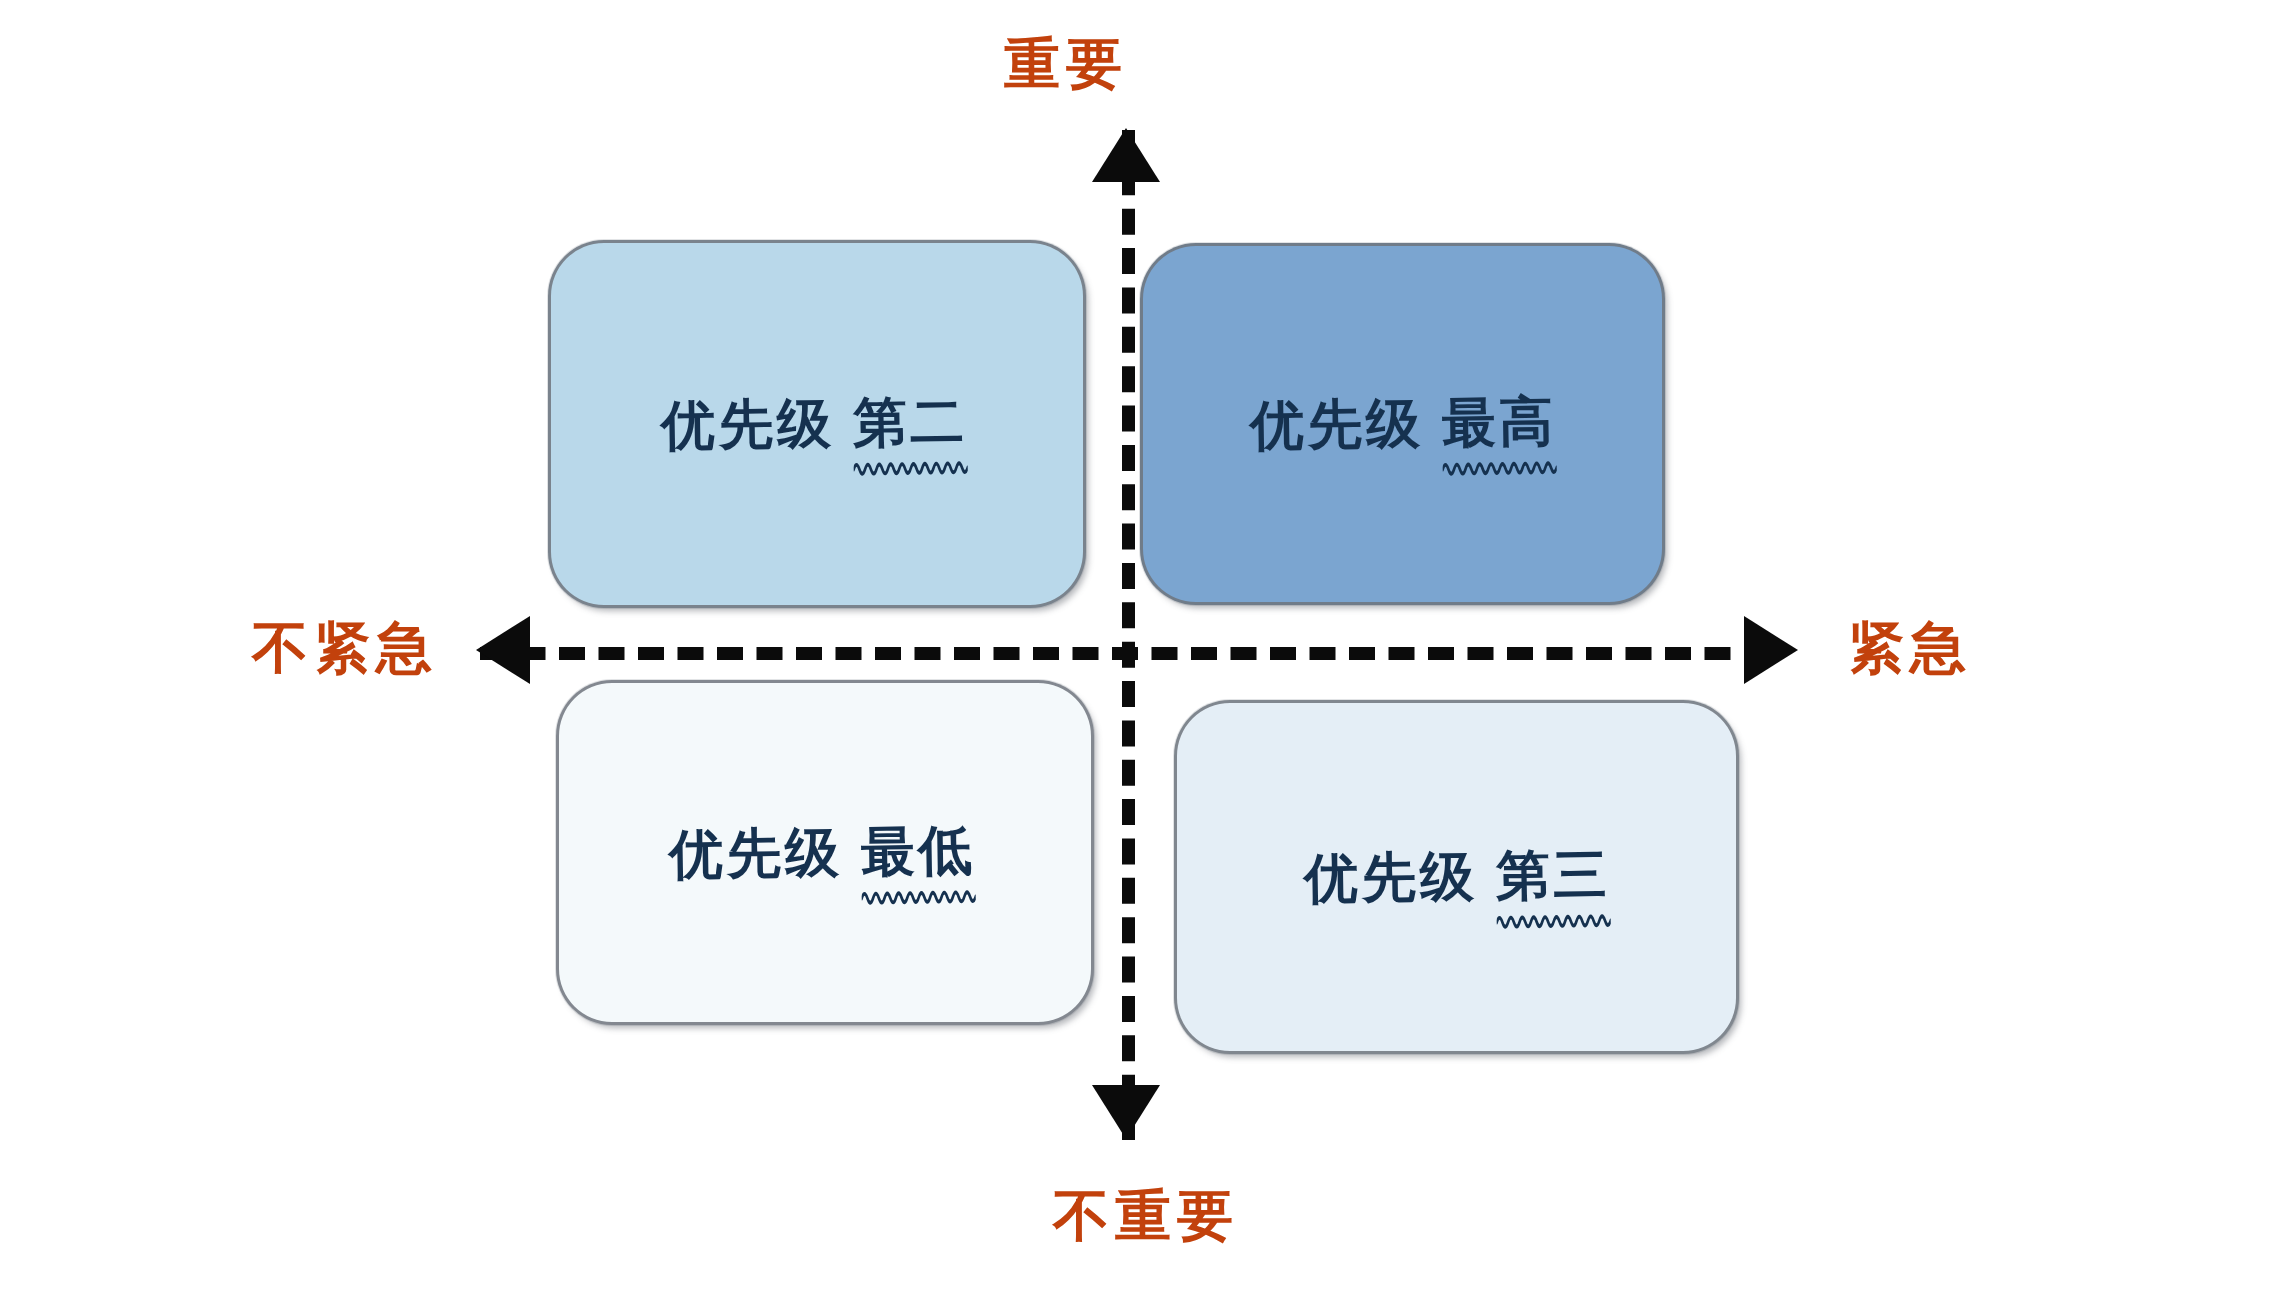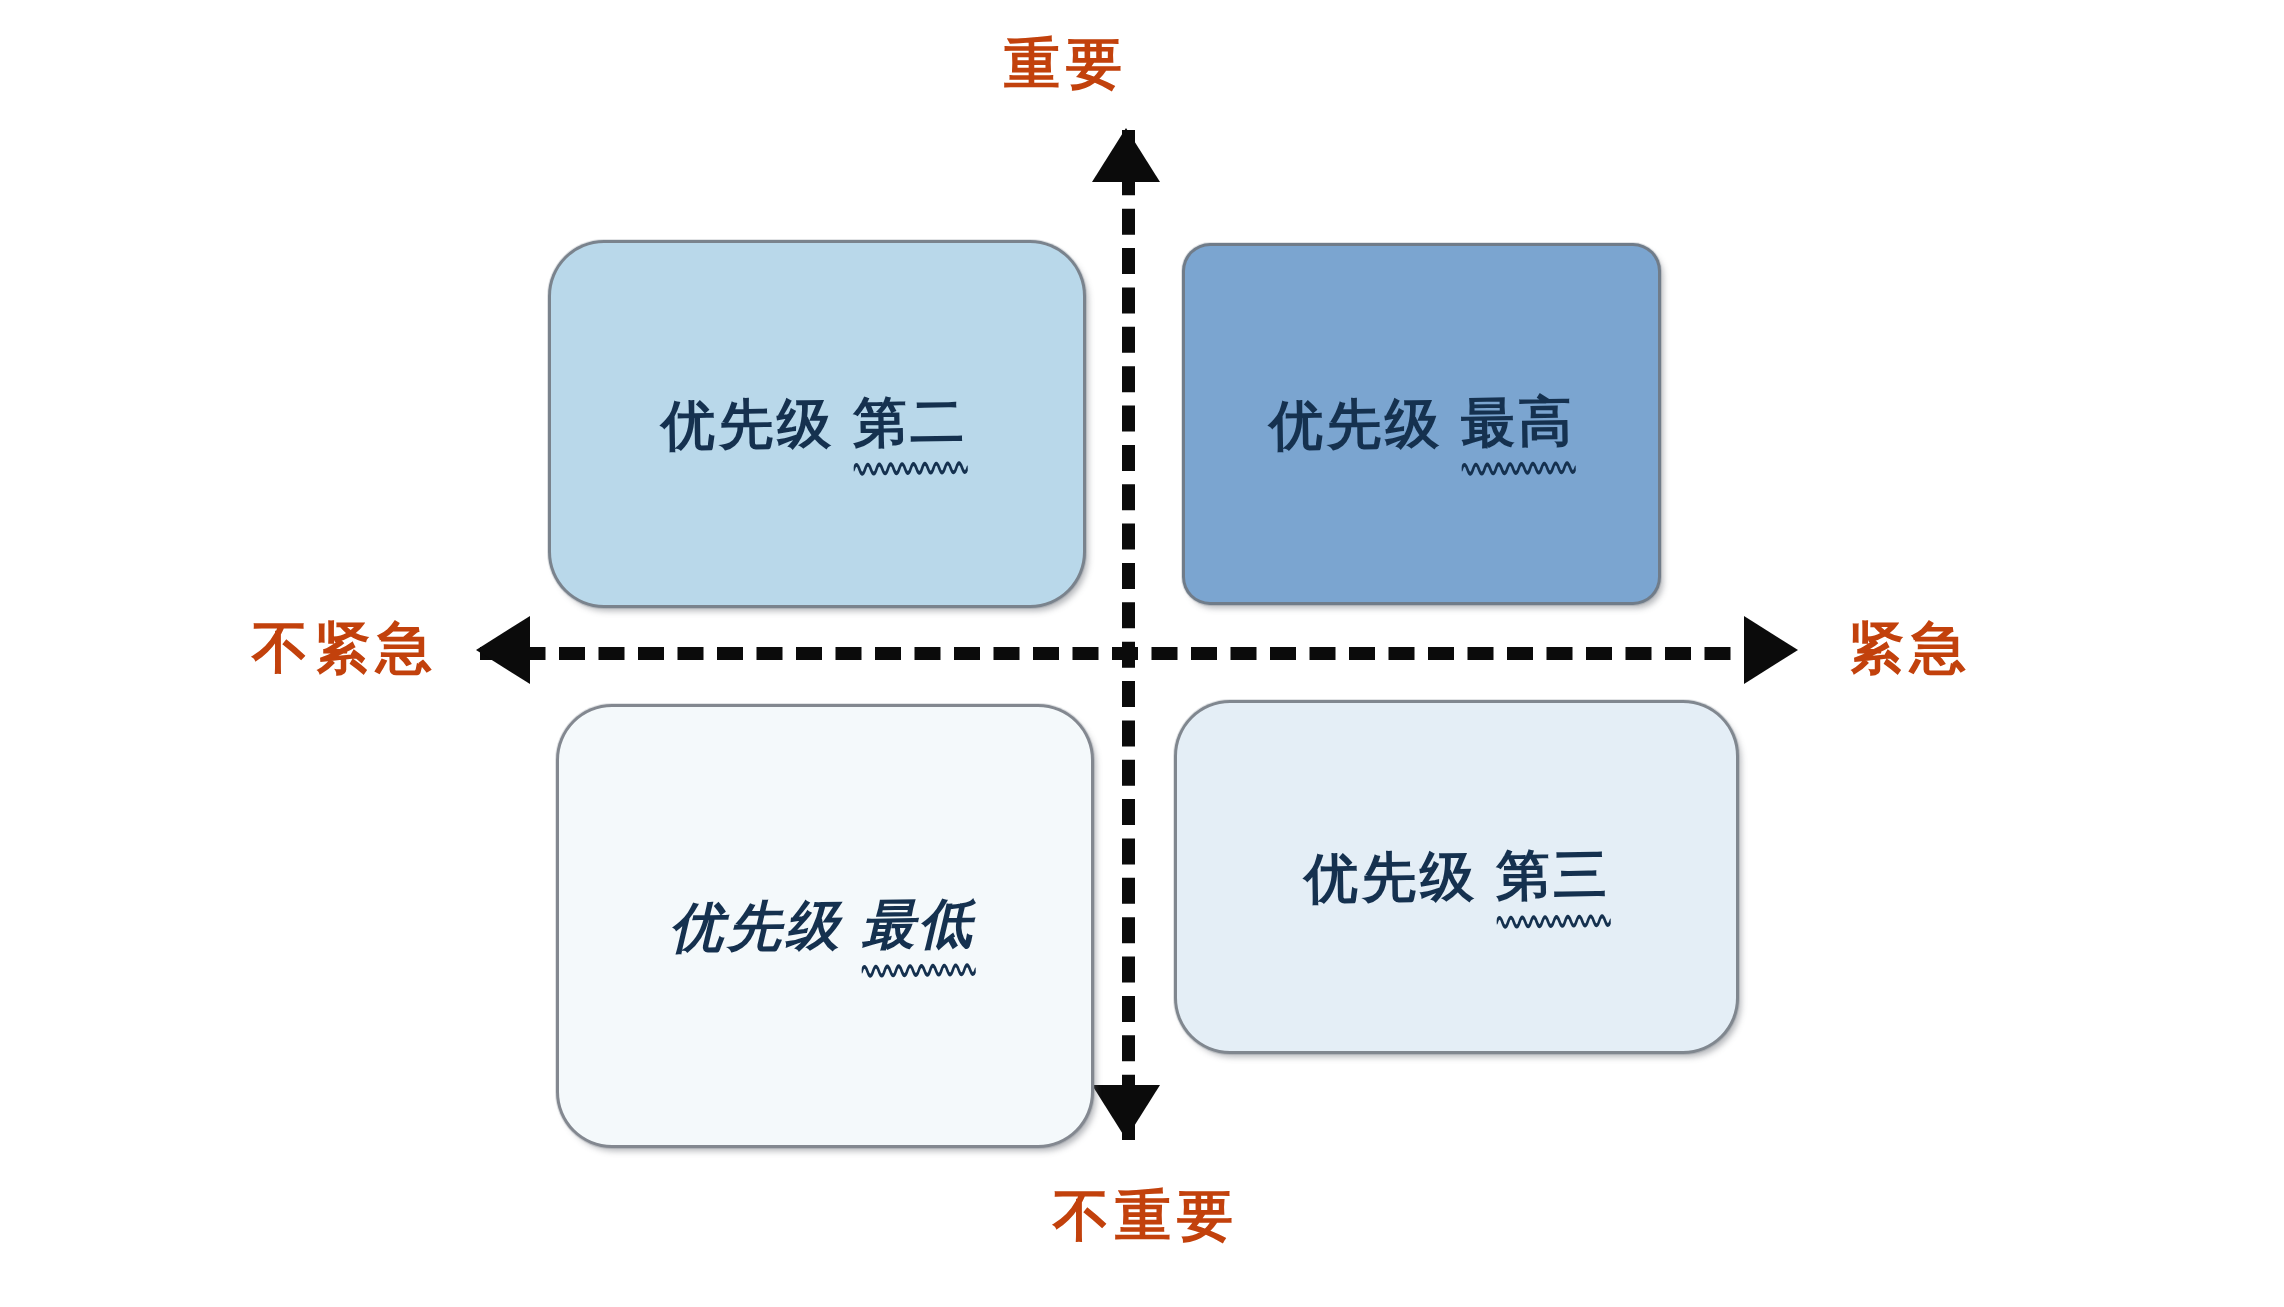--- a/index.html
+++ b/index.html
@@ -114,28 +114,26 @@
                 0 0 0 1px rgba(140,146,154,0.25);
     display: flex;
     align-items: center;
     justify-content: center;
   }
   .card-q2 { 
     left: 548px;  top: 232px;  width: 538px; height: 368px;
     background: #b9d8ea;
   }
   .card-q1 { 
-    left: 1182px; top: 243px;  width: 479px; height: 362px;
+    left: 1140px; top: 243px;  width: 525px; height: 362px;
     background: #7ba5d0;
-    border-radius: 28px;
   }
   .card-q4 { 
-    left: 556px;  top: 704px;  width: 538px; height: 444px;
+    left: 556px;  top: 680px;  width: 538px; height: 345px;
     background: #f4f9fb;
-    font-style: italic;
   }
   .card-q3 { 
     left: 1174px; top: 700px;  width: 565px; height: 354px;
     background: #e4eef6;
   }
 
   .card-text {
     position: relative;
     display: inline-block;
     color: #15314f;

